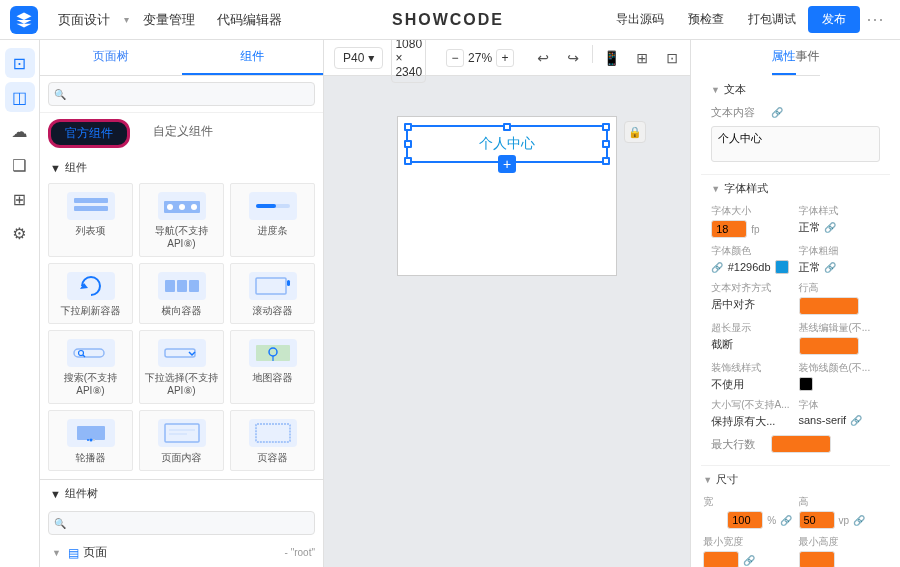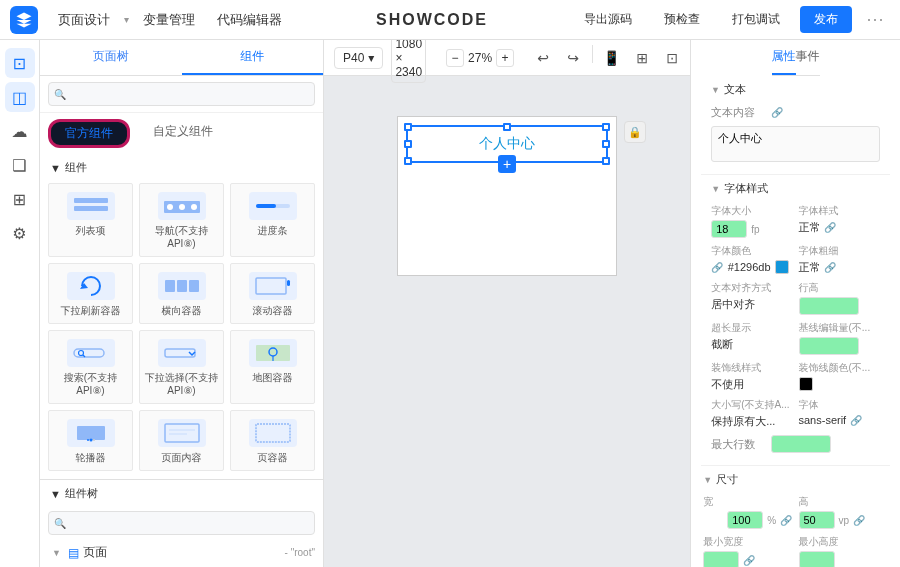--- a/index.html
+++ b/index.html
@@ -7,21 +7,21 @@
 
     
     .topbar { height: 40px; background: #fff; border-bottom: 1px solid #e0e0e0; display: flex; align-items: center; padding: 0 10px; flex-shrink: 0; }
     .topbar-logo { width: 28px; height: 28px; background: #1677ff; border-radius: 6px; display: flex; align-items: center; justify-content: center; margin-right: 10px; }
     .topbar-logo svg { width: 18px; height: 18px; fill: white; }
     .topbar-nav { display: flex; align-items: center; gap: 2px; }
     .topbar-nav-item { padding: 4px 10px; font-size: 13px; color: #333; cursor: pointer; border-radius: 4px; }
     .topbar-nav-arrow { color: #999; font-size: 10px; margin: 0 2px; }
     .topbar-center { flex: 1; display: flex; align-items: center; justify-content: center; }
     .topbar-title { font-size: 16px; font-weight: 600; color: #333; letter-spacing: 2px; }
-    .topbar-actions { display: flex; align-items: center; gap: 8px; }
+    .topbar-actions { display: flex; align-items: center; }
     .topbar-btn { padding: 5px 12px; font-size: 12px; color: #333; cursor: pointer; border-radius: 4px; border: none; background: transparent; }
     .topbar-btn-primary { background: #1677ff; color: white; border: none; padding: 5px 14px; border-radius: 4px; font-size: 12px; cursor: pointer; }
     .topbar-more { color: #999; font-size: 18px; cursor: pointer; padding: 2px 6px; }
 
     
     .main { display: flex; flex: 1; overflow: hidden; }
 
     
     .left-icon-bar { width: 40px; background: #fff; border-right: 1px solid #e0e0e0; display: flex; flex-direction: column; align-items: center; padding-top: 8px; gap: 4px; flex-shrink: 0; }
     .left-icon-btn { width: 30px; height: 30px; display: flex; align-items: center; justify-content: center; border-radius: 6px; cursor: pointer; color: #555; font-size: 16px; }
@@ -90,21 +90,21 @@
     .right-panel { width: 210px; background: #fff; border-left: 1px solid #e0e0e0; display: flex; flex-direction: column; flex-shrink: 0; overflow-y: auto; align-items: center; }
     .right-panel-tabs { display: flex; border-bottom: 1px solid #e0e0e0; }
     .right-panel-tab { flex: 1; text-align: center; padding: 8px 0; font-size: 12px; color: #666; cursor: pointer; border-bottom: 2px solid transparent; }
     .right-panel-tab.active { color: #1677ff; border-bottom: 2px solid #1677ff; }
 
     .prop-section { border-bottom: 1px solid #f0f0f0; padding: 6px 10px; }
     .prop-section-title { font-size: 11px; color: #333; font-weight: 500; display: flex; align-items: center; gap: 4px; margin-bottom: 8px; }
     .prop-section-title::before { content: '▼'; font-size: 9px; color: #999; }
     .prop-row { display: flex; align-items: center; margin-bottom: 6px; gap: 4px; }
     .prop-label { font-size: 11px; color: #888; width: 56px; flex-shrink: 0; }
-    .prop-input-sm { width: 40px; border: 1px solid #e0e0e0; border-radius: 3px; padding: 2px 4px; font-size: 11px; outline: none; background: #86efac; }
+    .prop-input-sm { width: 40px; border: 1px solid #e0e0e0; border-radius: 3px; padding: 2px 4px; font-size: 11px; outline: none; background: #f97316; }
     .prop-unit { font-size: 10px; color: #999; }
     .prop-color-swatch { width: 14px; height: 14px; border-radius: 2px; border: 1px solid #ccc; display: inline-block; vertical-align: middle; margin-right: 4px; }
     .prop-textarea { border: 1px solid #e0e0e0; border-radius: 3px; padding: 4px 6px; font-size: 11px; width: 100%; outline: none; background: #fafafa; resize: none; min-height: 32px; }
     .prop-row-split { display: grid; grid-template-columns: 1fr 1fr; gap: 6px; margin-bottom: 6px; }
     .prop-col { display: flex; flex-direction: column; gap: 2px; }
     .prop-col-label { font-size: 10px; color: #999; }
     .prop-col-val { font-size: 11px; color: #333; display: flex; align-items: center; gap: 4px; }
     .prop-icon-link { font-size: 10px; color: #bbb; cursor: pointer; }
   </style>
 </head>

